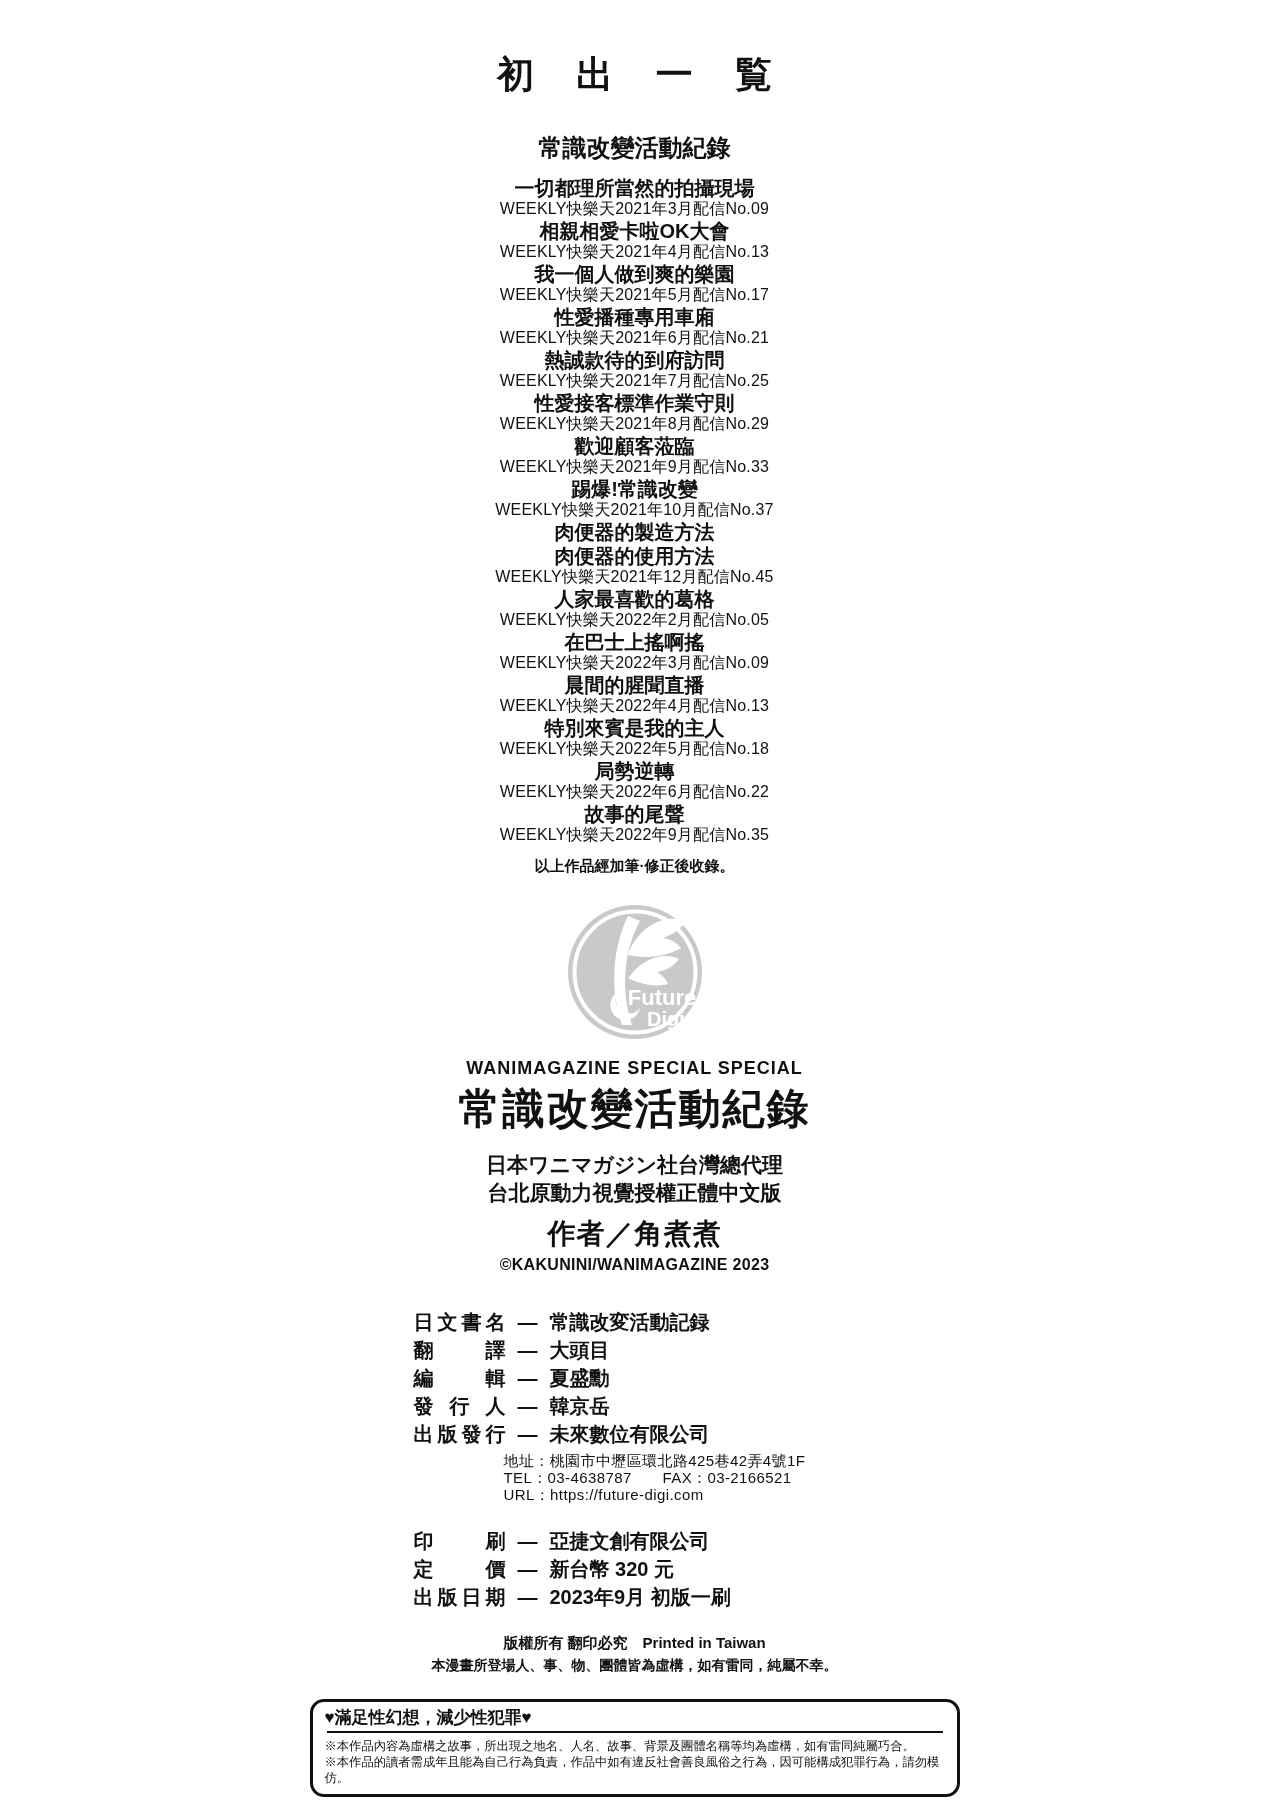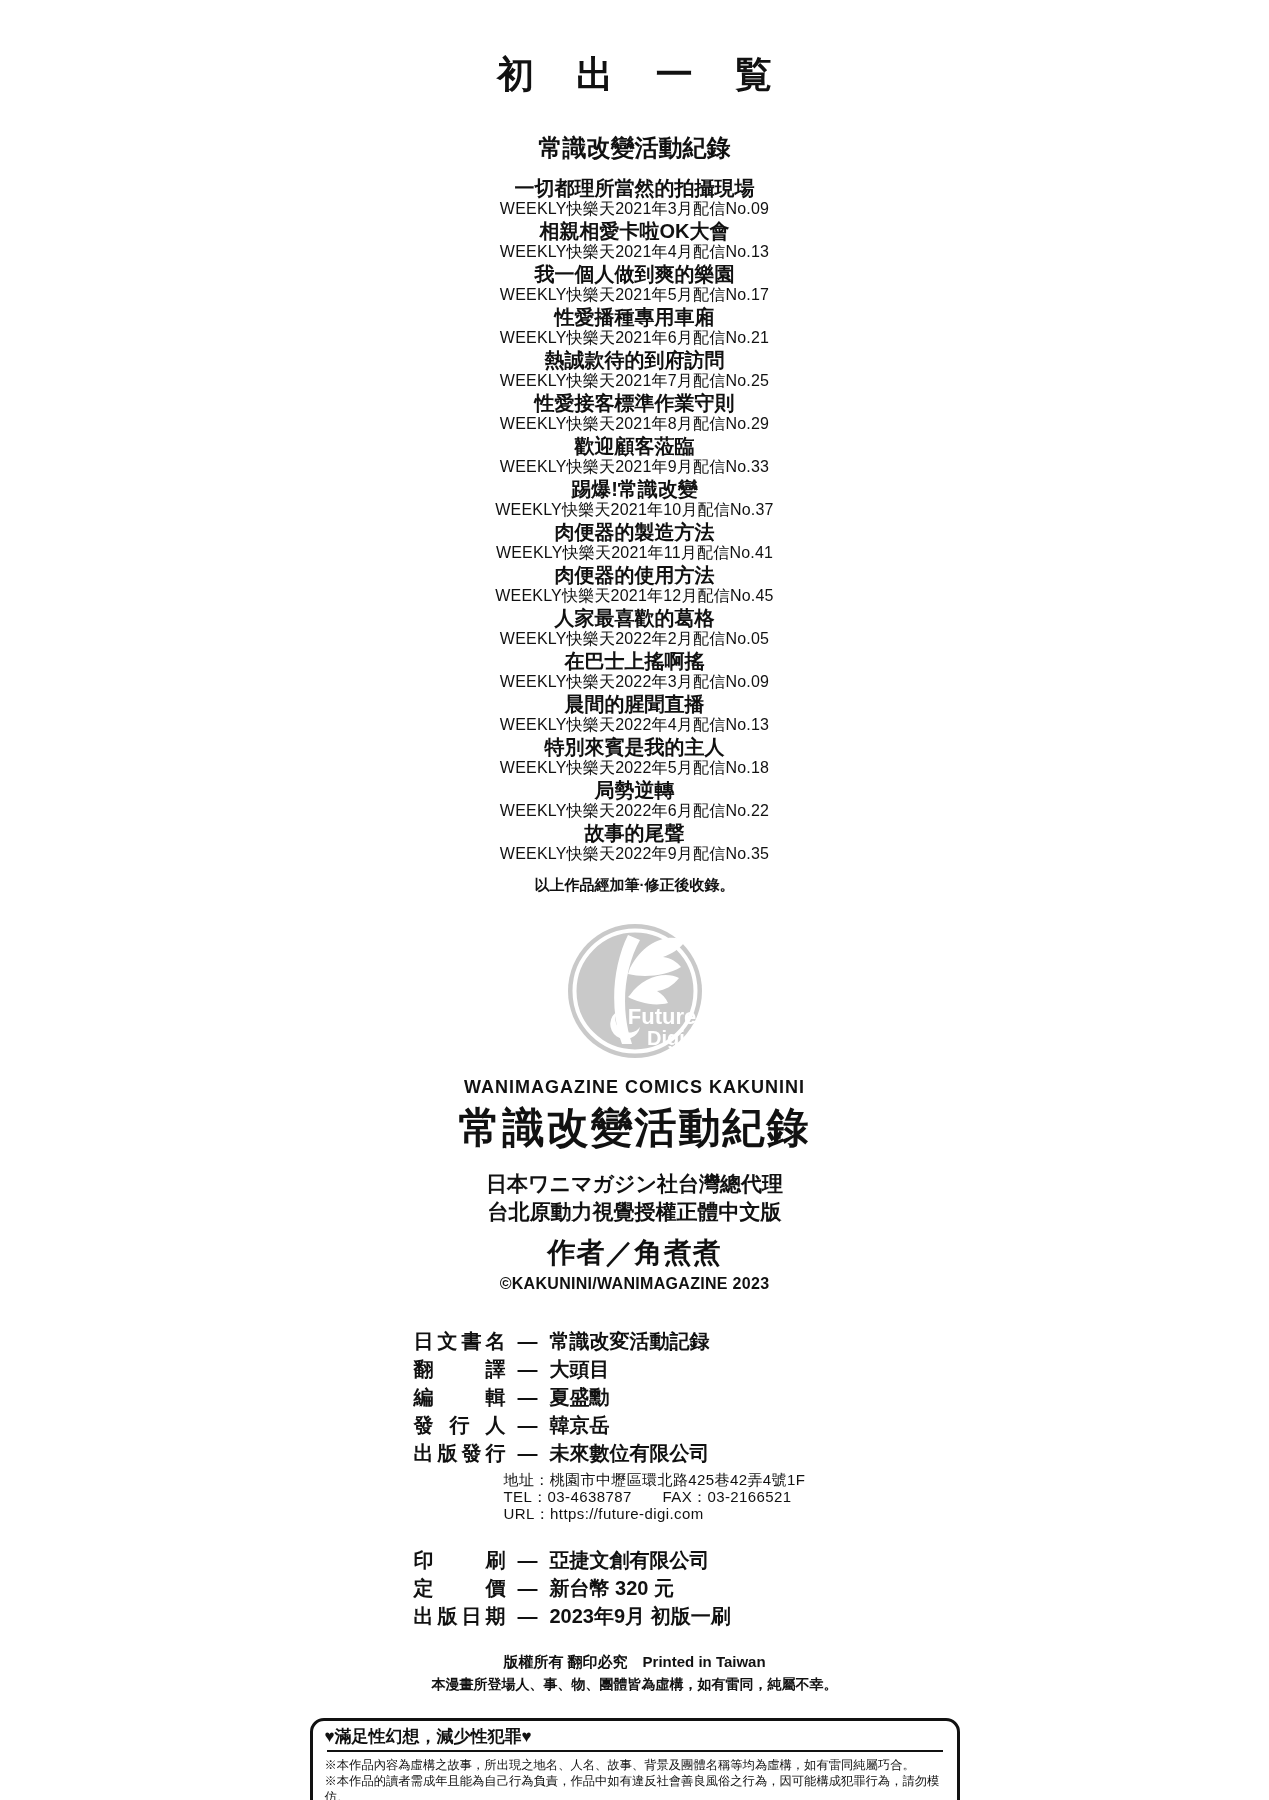--- a/index.html
+++ b/index.html
@@ -199,21 +199,20 @@
           <div class="entry-source">WEEKLY快樂天2021年9月配信No.33</div>
         </div>
 
         <div class="pub-entry">
           <div class="entry-title">踢爆!常識改變</div>
           <div class="entry-source">WEEKLY快樂天2021年10月配信No.37</div>
         </div>
 
         <div class="pub-entry">
           <div class="entry-title">肉便器的製造方法</div>
-          <div class="entry-source">WEEKLY快樂天2021年11月配信No.41</div>
         </div>
 
         <div class="pub-entry">
           <div class="entry-title">肉便器的使用方法</div>
           <div class="entry-source">WEEKLY快樂天2021年12月配信No.45</div>
         </div>
 
         <div class="pub-entry">
           <div class="entry-title">人家最喜歡的葛格</div>
           <div class="entry-source">WEEKLY快樂天2022年2月配信No.05</div>
@@ -255,21 +254,21 @@
       <path d="M63,14 C48,44 44,88 57,123 L67,123 C55,88 59,48 75,19 Z" fill="#ffffff"></path>
       <path d="M65,47 C79,20 104,11 121,20 C114,28 107,33 98,36 C106,37 112,41 116,46 C101,55 79,57 63,53 Z" fill="#ffffff"></path>
       <path d="M65,74 C78,55 101,50 114,57 C108,65 100,69 92,70 C97,73 101,77 103,82 C88,86 73,81 63,76 Z" fill="#ffffff"></path>
       <path d="M53,90 a15,15 0 1,0 22,16 a11,11 0 1,1 -22,-16 Z" fill="#ffffff"></path>
       <text x="97" y="103" text-anchor="middle" font-family="Liberation Sans, sans-serif" font-size="22" font-weight="bold" fill="#ffffff">Future</text>
       <text x="101" y="124" text-anchor="middle" font-family="Liberation Sans, sans-serif" font-size="20" font-weight="bold" fill="#ffffff">Digi</text>
     </svg>
   </div>
 
   <section>
-    <div class="imprint-label">WANIMAGAZINE COMICS KAKUNINI</div>
+    <div class="imprint-label">WANIMAGAZINE SPECIAL SPECIAL</div>
     <h2 class="book-title">常識改變活動紀錄</h2>
 
     <div class="license-lines">
       <p>日本ワニマガジン社台灣總代理</p>
       <p>台北原動力視覺授權正體中文版</p>
     </div>
 
     <div class="author-line">作者／角煮煮</div>
     <div class="copyright-line">©KAKUNINI/WANIMAGAZINE 2023</div>
 

